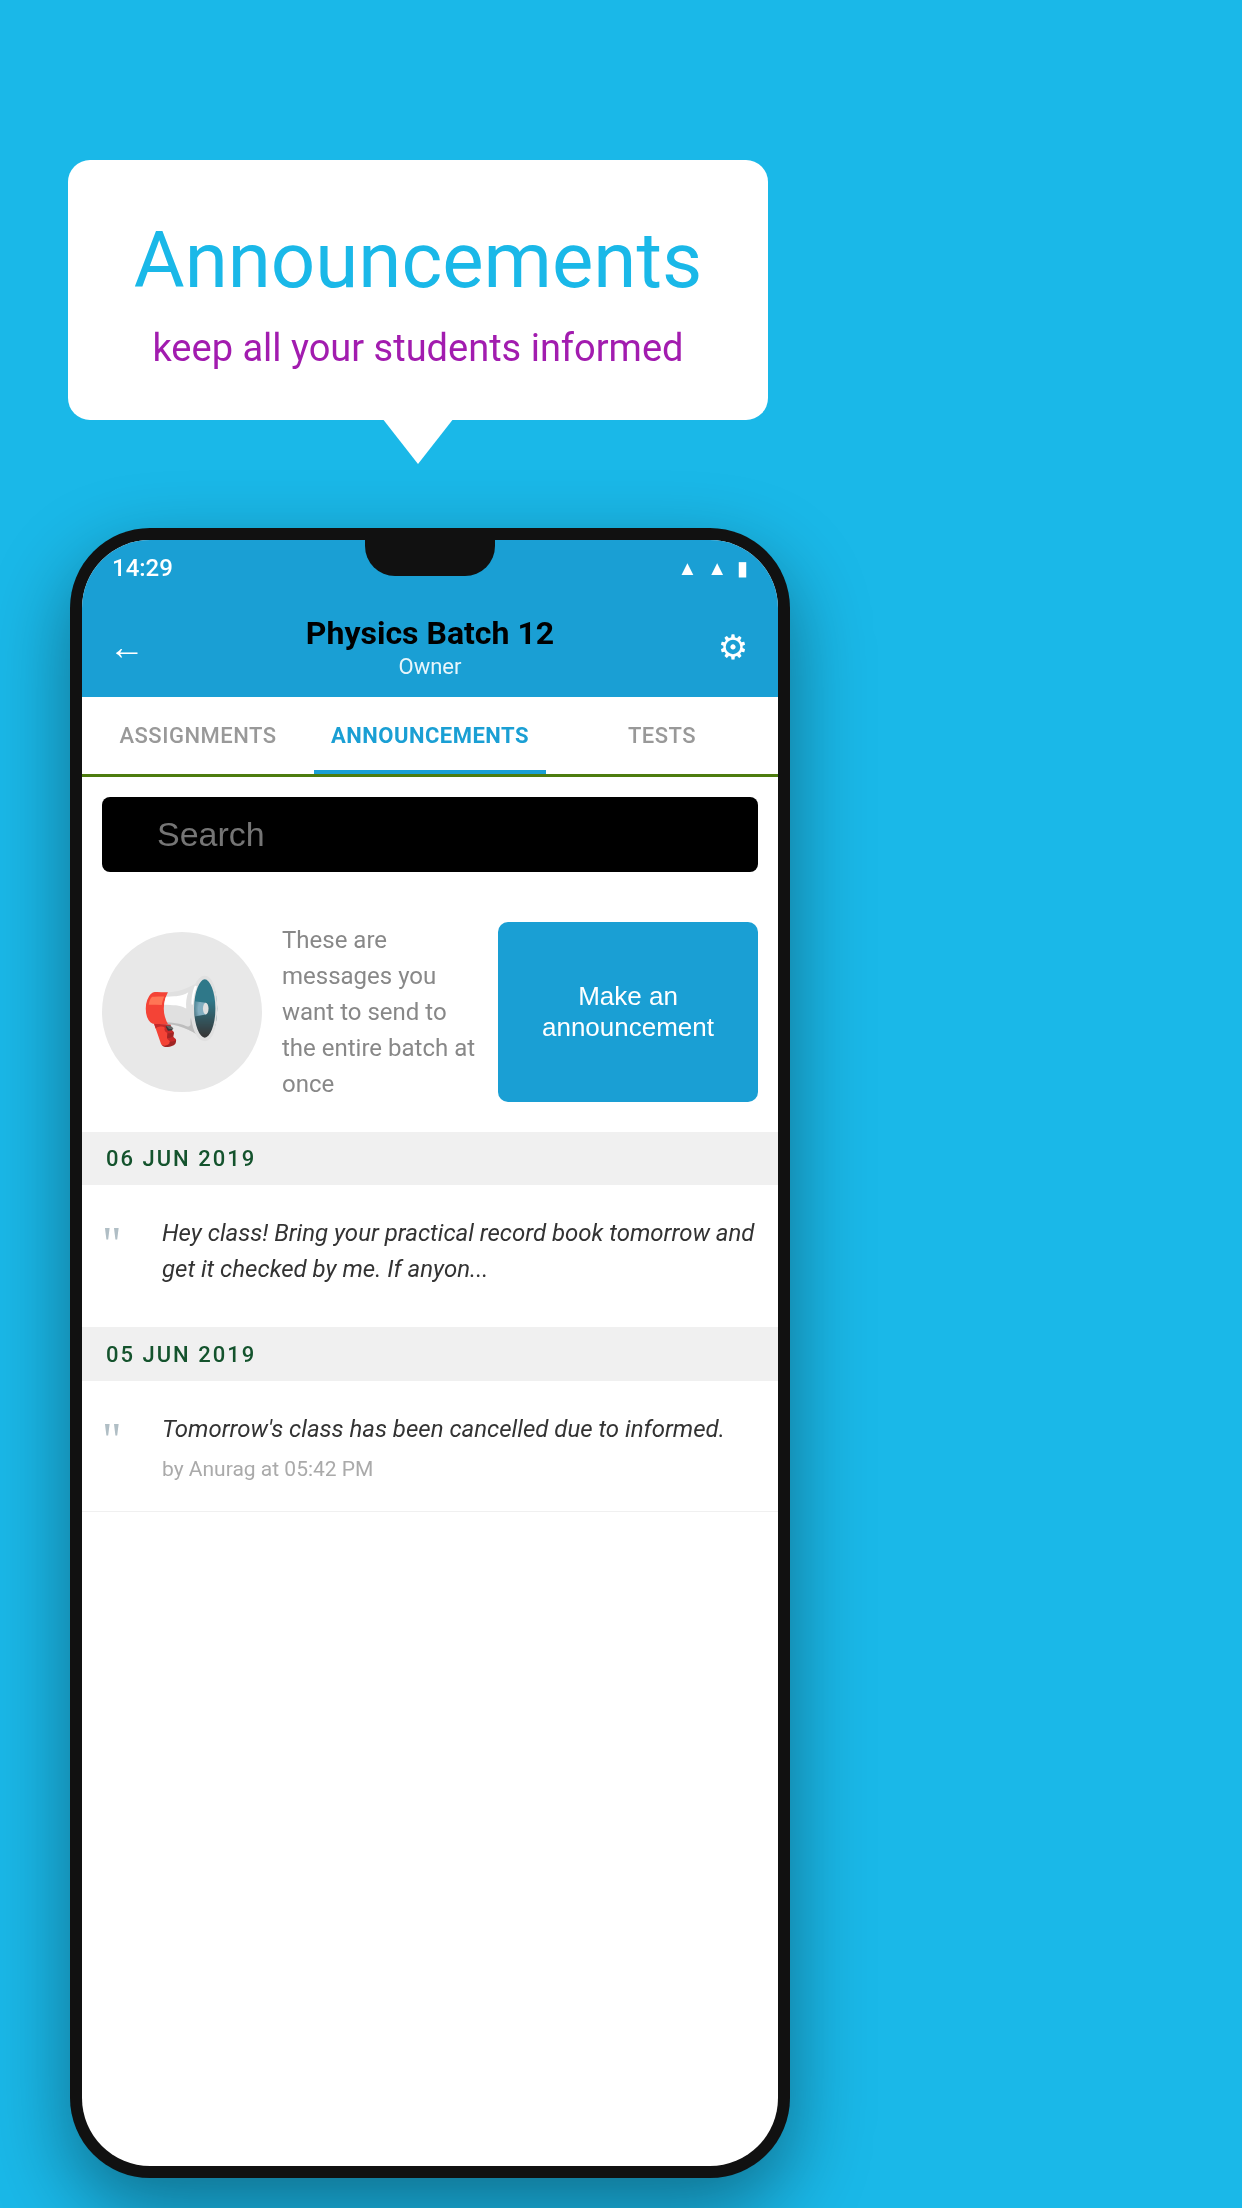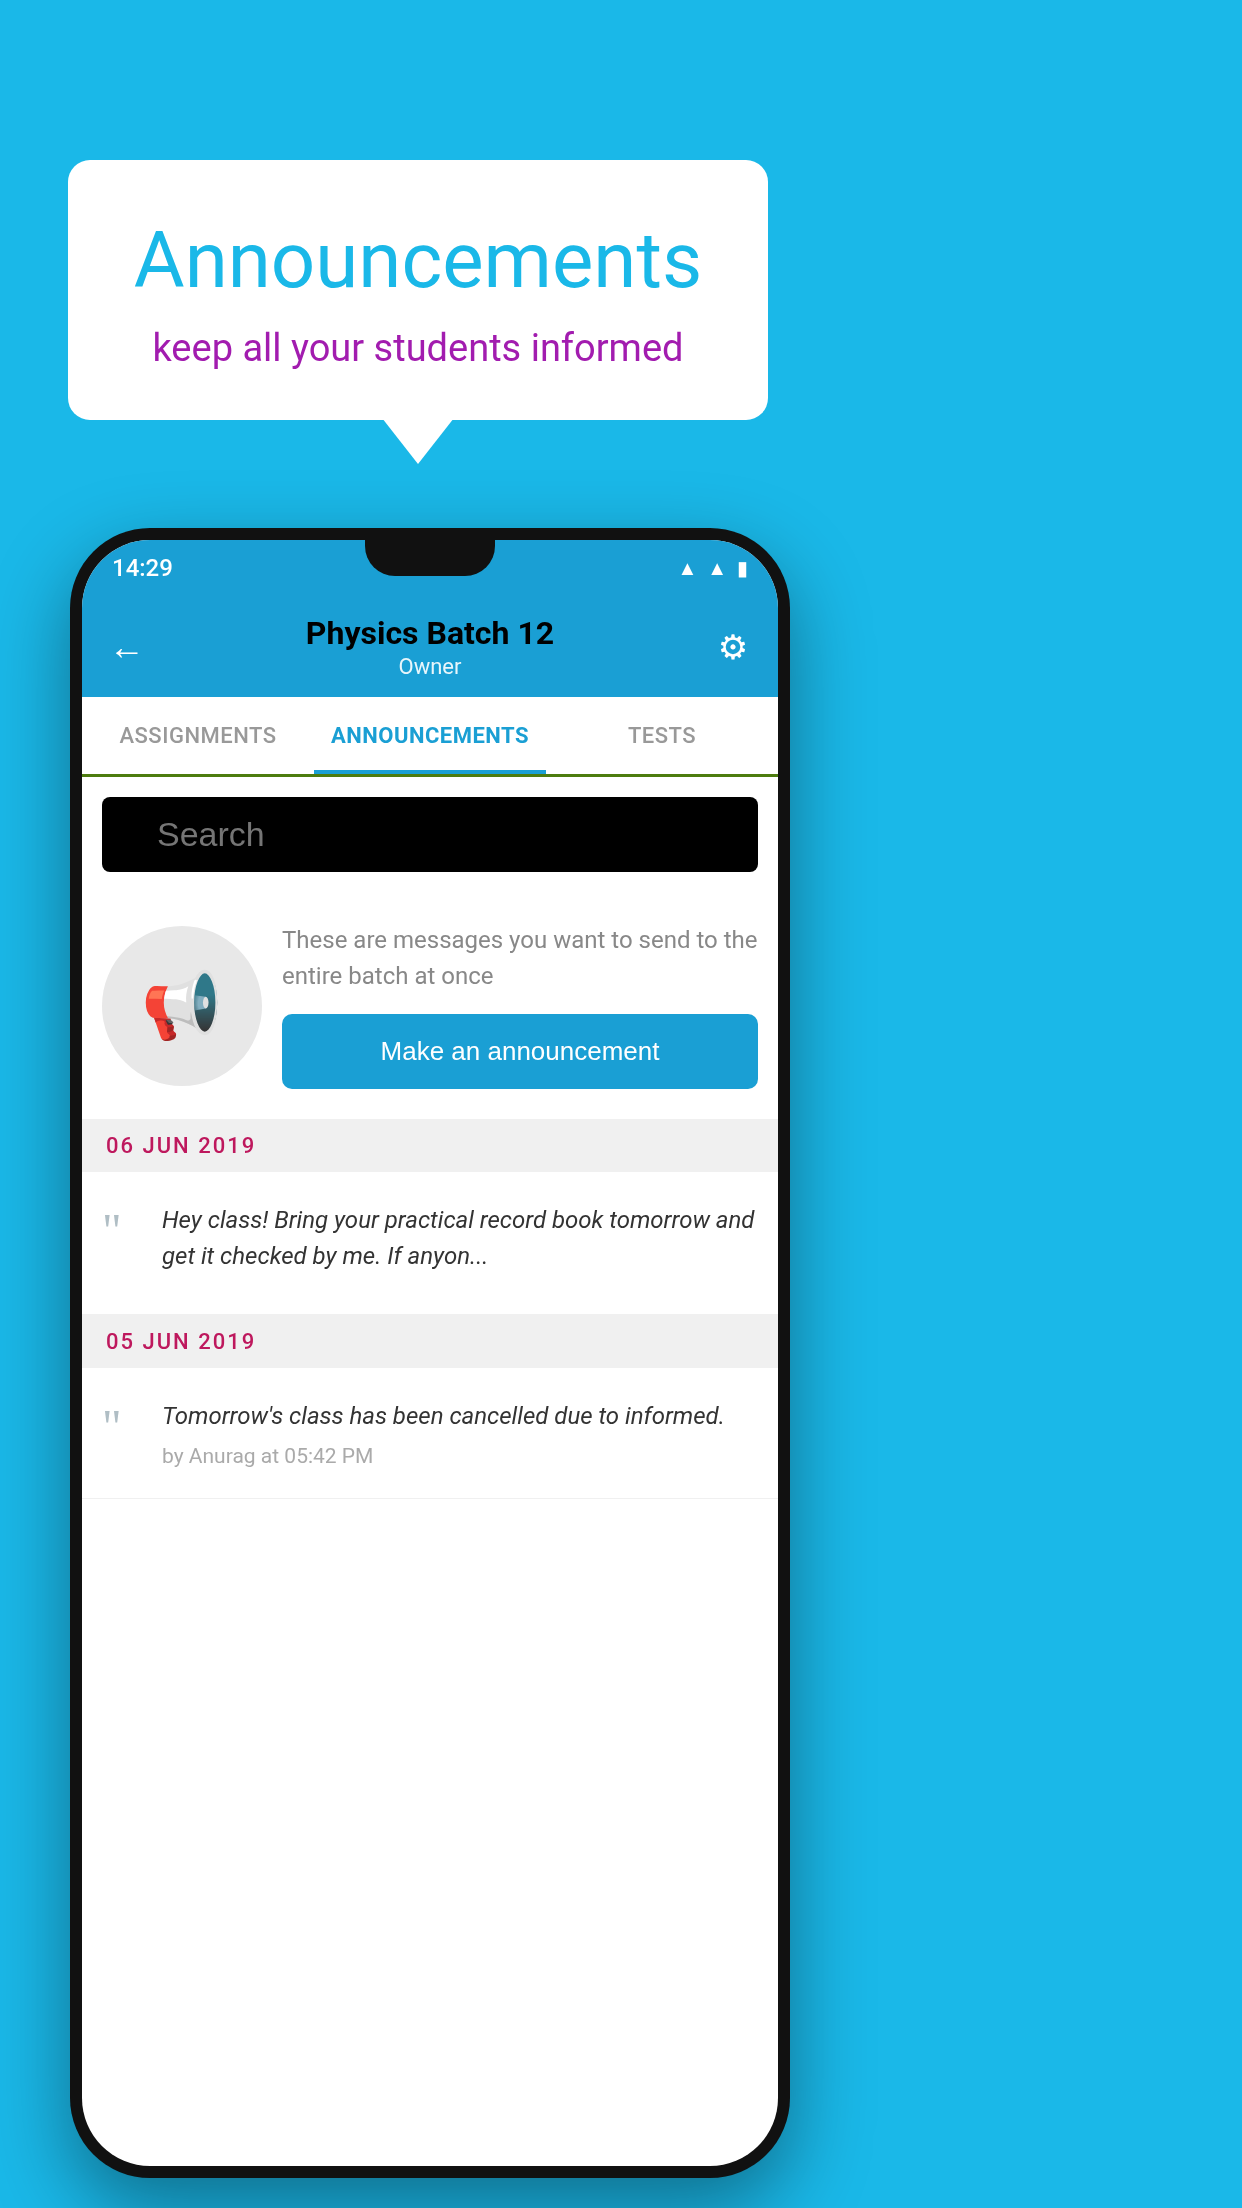--- a/index.html
+++ b/index.html
@@ -217,21 +217,21 @@
       display: flex;
       align-items: center;
       justify-content: center;
     }
     .megaphone-icon {
       font-size: 65px;
       color: #6a7f8f;
     }
     .announcement-right {
       display: flex;
-      flex-direction: column;
+      flex-direction: row;
       gap: 20px;
     }
     .announcement-desc {
       font-size: 24px;
       color: #888;
       line-height: 1.5;
     }
     .make-announcement-btn {
       background: #1a9fd4;
       color: white;
@@ -242,21 +242,21 @@
       font-weight: 500;
       text-align: center;
       cursor: pointer;
     }
 
     
     .date-divider {
       background: #f0f0f0;
       padding: 14px 24px;
       font-size: 22px;
-      color: #be185d;
+      color: #14532d;
       letter-spacing: 2px;
       font-weight: 500;
     }
 
     
     .announcement-item {
       background: white;
       padding: 30px 20px;
       display: flex;
       align-items: flex-start;

